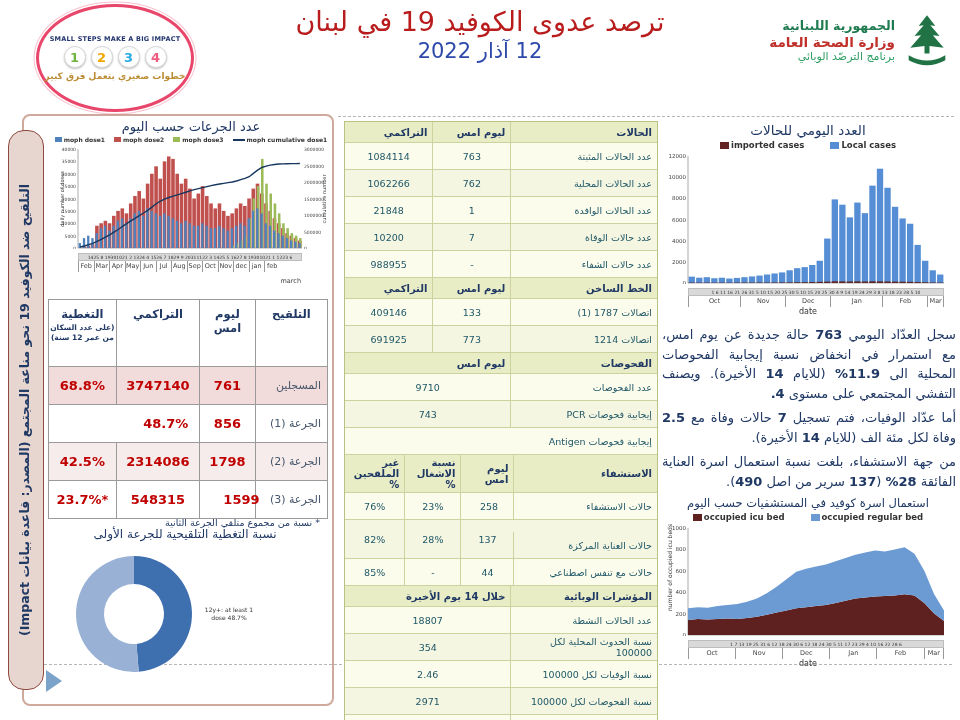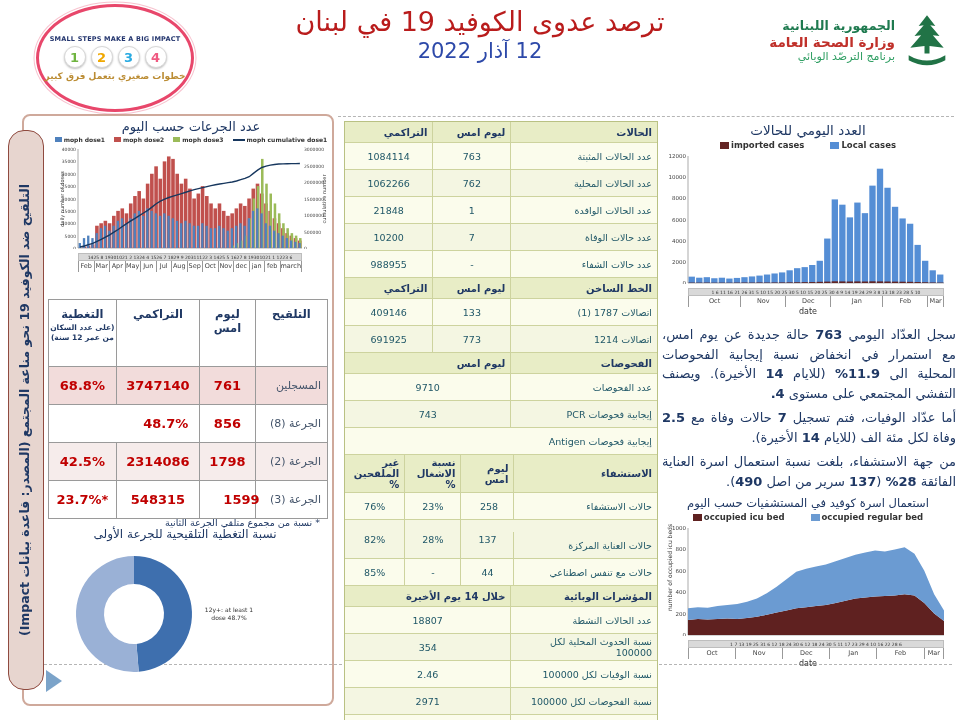--- a/index.html
+++ b/index.html
@@ -316,21 +316,21 @@
           <span style="flex-grow: 4; flex-basis: 0px;">May</span>
           <span style="flex-grow: 4; flex-basis: 0px;">Jun</span>
           <span style="flex-grow: 4; flex-basis: 0px;">Jul</span>
           <span style="flex-grow: 4; flex-basis: 0px;">Aug</span>
           <span style="flex-grow: 4; flex-basis: 0px;">Sep</span>
           <span style="flex-grow: 4; flex-basis: 0px;">Oct</span>
           <span style="flex-grow: 4; flex-basis: 0px;">Nov</span>
           <span style="flex-grow: 4; flex-basis: 0px;">dec</span>
           <span style="flex-grow: 4; flex-basis: 0px;">jan</span>
           <span style="flex-grow: 4; flex-basis: 0px;">feb</span>
-          <span style="flex-grow: 1; flex-basis: 0px;">march</span>
+          <span style="flex-grow: 1; flex-basis: 0px; margin-top: 15px;">march</span>
         </div><div class="ylab">daily number of doses</div><div class="ylab2">cumulative number</div></div>
   </div>
 
   <div class="dtable vtable">
       <div class="trow thead">
         <div class="tc" style="width: 26%;">
           <div>التلقيح</div>
         </div>
         <div class="tc" style="width: 20%;">
           <div>ليوم امس</div>
@@ -343,21 +343,21 @@
           <div class="sub">(على عدد السكان من عمر 12 سنة)</div>
         </div>
       </div>
       <div class="trow pink">
         <div class="tc lbl" style="width: 26%;">المسجلين</div>
         <div class="tc val red" style="width: 20%;">761</div>
         <div class="tc val red" style="width: 30%;">3747140</div>
         <div class="tc val red" style="width: 24%;">68.8%</div>
       </div>
       <div class="trow ">
-        <div class="tc lbl" style="width: 26%;">الجرعة (8)</div>
+        <div class="tc lbl" style="width: 26%;">الجرعة (1)</div>
         <div class="tc val red" style="width: 20%;">856</div>
         <div class="tc val red" style="width: 24%;">48.7%</div>
       </div>
       <div class="trow alt2">
         <div class="tc lbl" style="width: 26%;">الجرعة (2)</div>
         <div class="tc val red" style="width: 20%;">1798</div>
         <div class="tc val red" style="width: 30%;">2314086</div>
         <div class="tc val red" style="width: 24%;">42.5%</div>
       </div>
       <div class="trow ">

